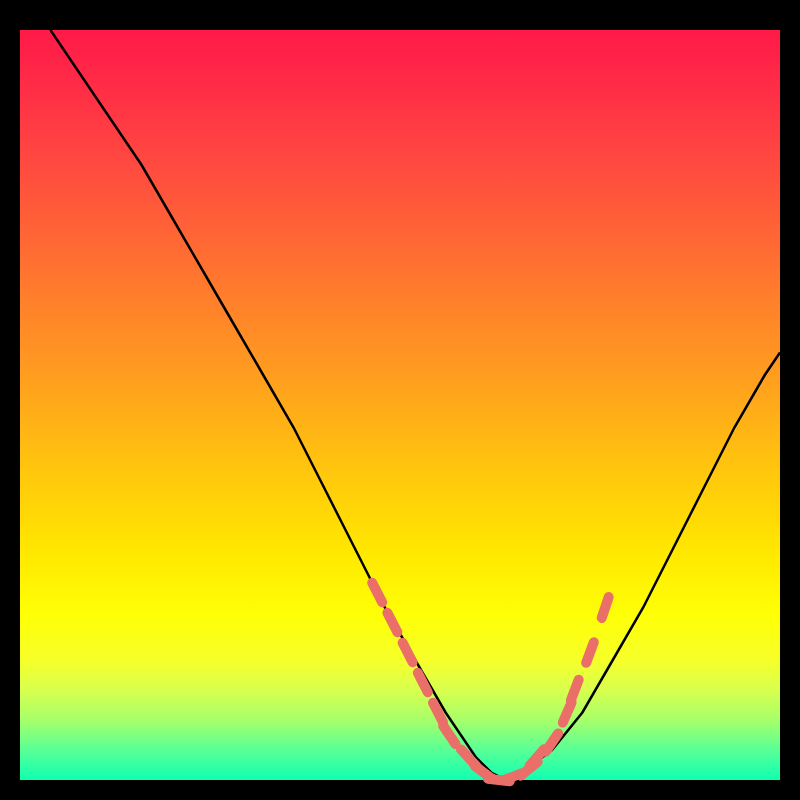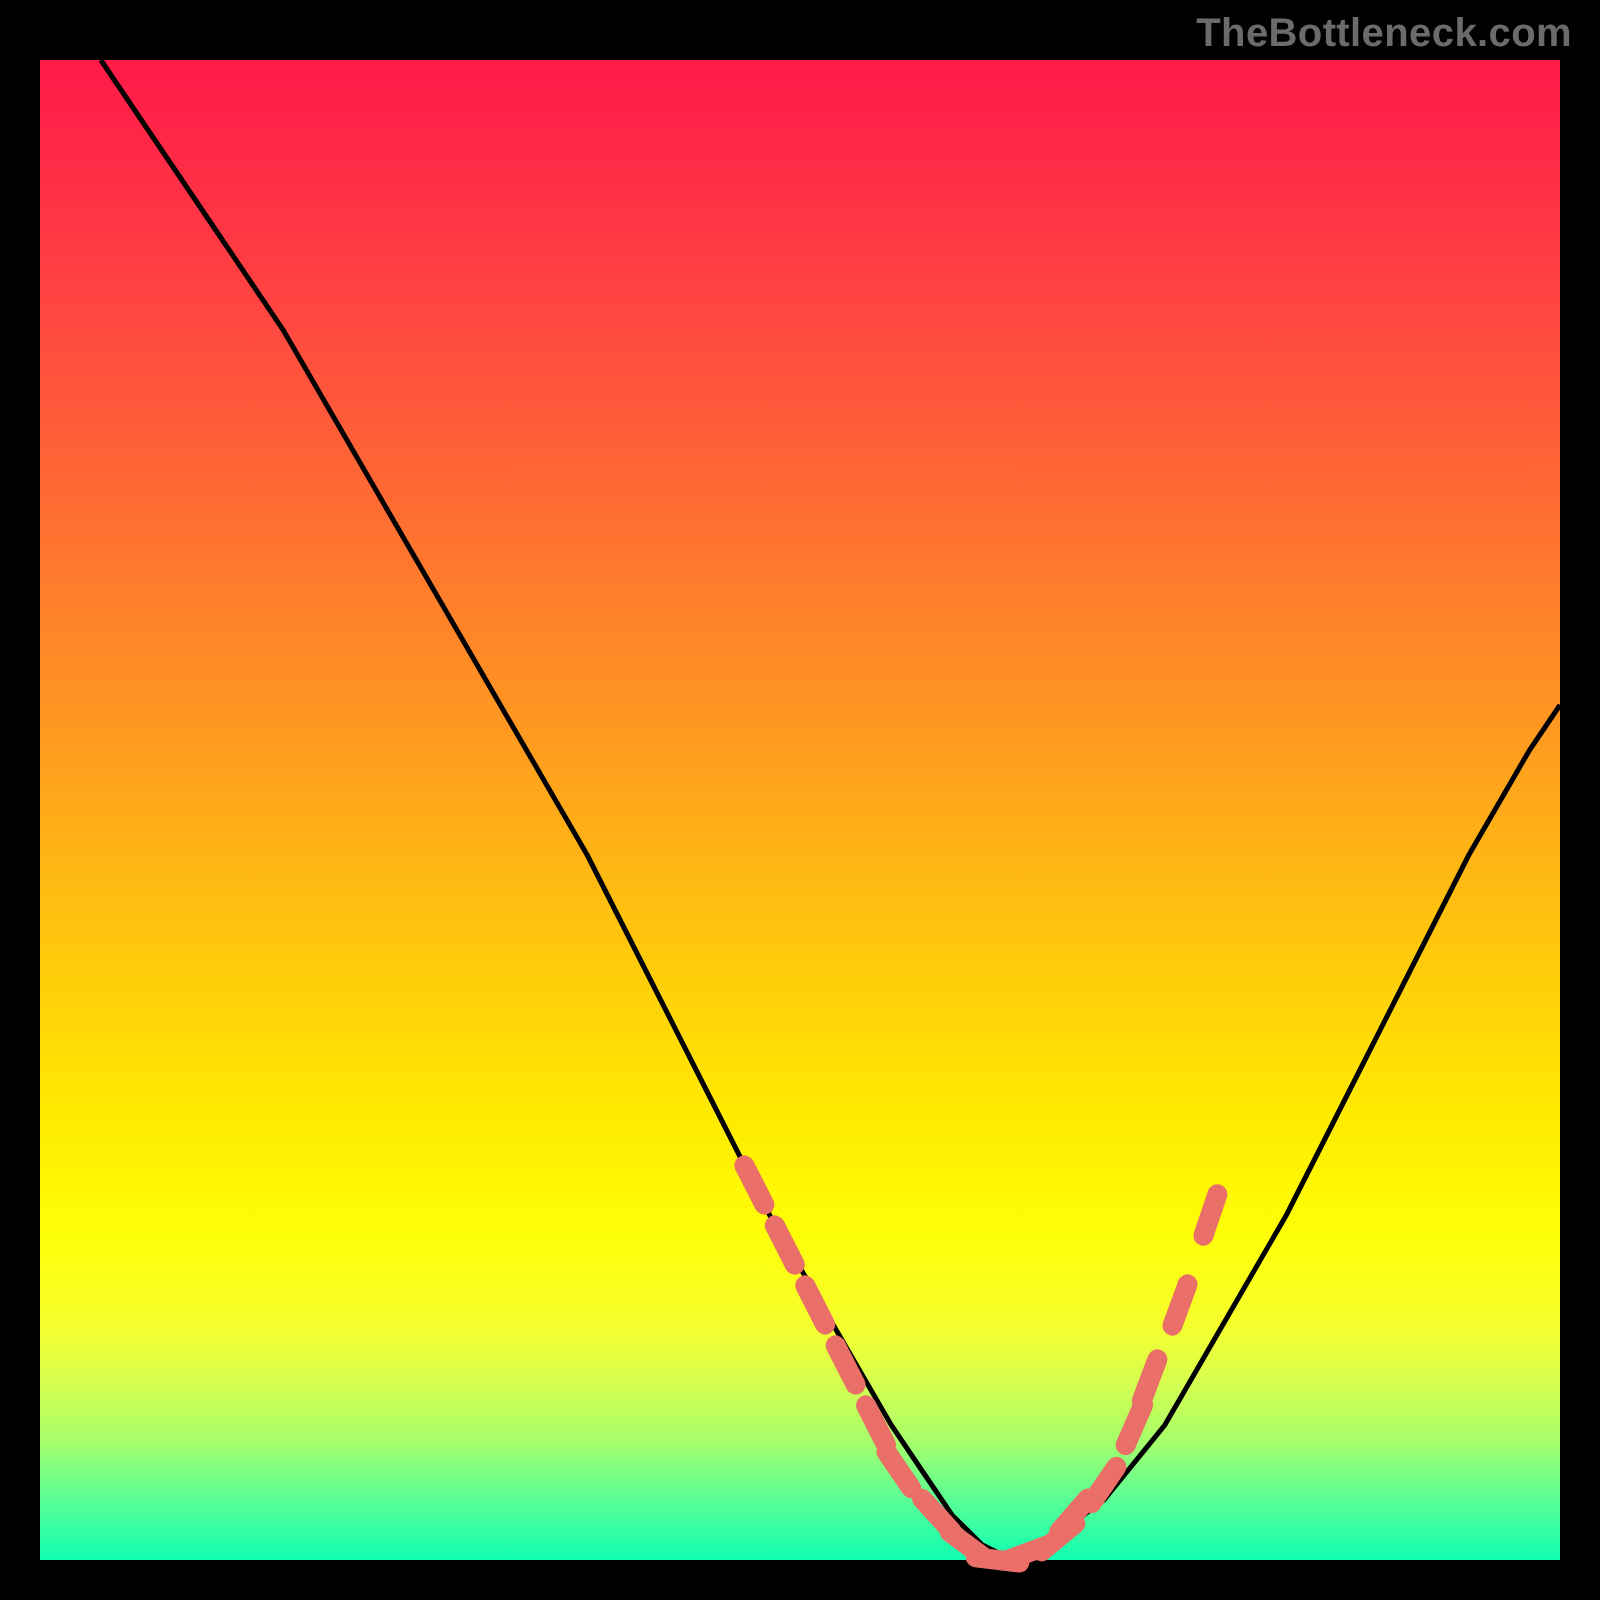--- a/index.html
+++ b/index.html
@@ -83,14 +83,13 @@
         <line x1="500.7" y1="745.7" x2="517.7" y2="731.8" stroke="#e96f68" stroke-width="10" stroke-linecap="round"></line>
         <line x1="509.6" y1="735.8" x2="524.0" y2="719.2" stroke="#e96f68" stroke-width="10" stroke-linecap="round"></line>
         <line x1="525.8" y1="721.6" x2="538.2" y2="703.4" stroke="#e96f68" stroke-width="10" stroke-linecap="round"></line>
         <line x1="542.8" y1="692.6" x2="551.6" y2="672.4" stroke="#e96f68" stroke-width="10" stroke-linecap="round"></line>
         <line x1="550.9" y1="670.3" x2="558.7" y2="649.7" stroke="#e96f68" stroke-width="10" stroke-linecap="round"></line>
         <line x1="566.2" y1="632.8" x2="573.8" y2="612.2" stroke="#e96f68" stroke-width="10" stroke-linecap="round"></line>
         <line x1="581.7" y1="587.9" x2="588.7" y2="567.1" stroke="#e96f68" stroke-width="10" stroke-linecap="round"></line>
       </g>
   </svg>
 
-  <div class="watermark">TheBottleneck.com</div>
 </div>
 
 </body></html>

